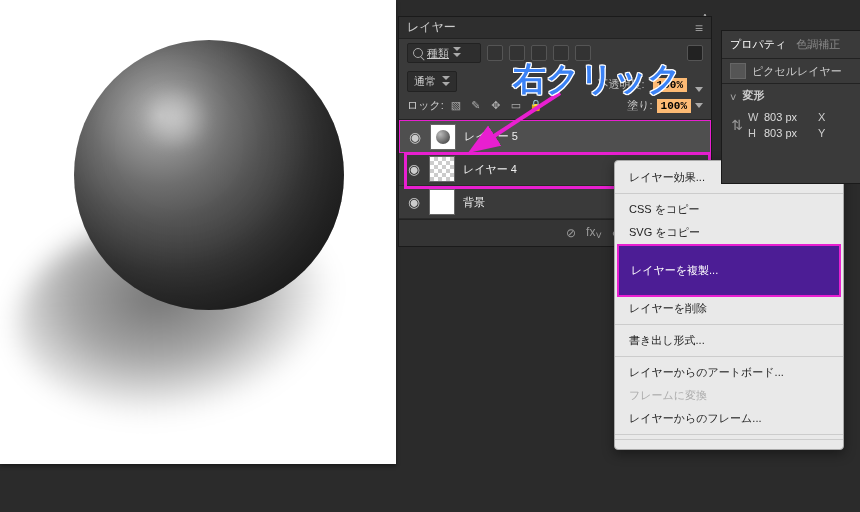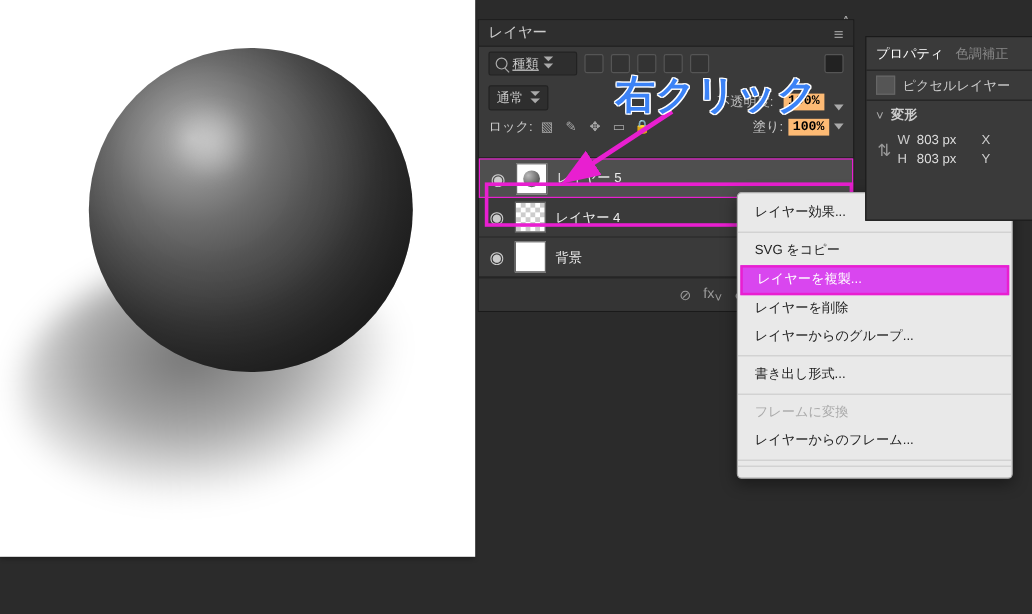--- a/index.html
+++ b/index.html
@@ -27,38 +27,38 @@
 .icon-sq{width:16px;height:16px;border:1px solid #555;background:#333;border-radius:2px;}
 .lp-blend{display:flex;align-items:flex-end;padding:4px 8px;gap:8px;}
 .sel{background:#2e2e2e;border:1px solid #222;padding:2px 6px;border-radius:2px;display:flex;align-items:center;gap:6px;}
 .chev{width:0;height:0;border-left:4px solid transparent;border-right:4px solid transparent;border-top:5px solid #aaa;display:inline-block;}
 .chev2{display:inline-block;line-height:6px;height:12px;}
 .chev2::before,.chev2::after{content:"";display:block;width:0;height:0;border-left:4px solid transparent;border-right:4px solid transparent;}
 .chev2::before{border-top:4px solid #aaa;margin-bottom:2px;}
 .chev2::after{border-top:4px solid #aaa;}
 .opacity-label{margin-left:auto;color:#bbb;}
 .pct-box{background:#fdba74;color:#000;padding:1px 4px;font-weight:600;font-family:Liberation Mono, monospace;}
-.lock-row{display:flex;align-items:center;padding:2px 8px 18px;gap:4px;}
+.lock-row{display:flex;align-items:center;padding:2px 8px 6px;gap:4px;}
 .lock-row .li{width:16px;height:14px;display:flex;align-items:center;justify-content:center;color:#aaa;font-size:11px;}
 .layers-list{border-top:1px solid #222;}
 .layer{display:flex;align-items:center;height:33px;border-bottom:1px solid #2a2a2a;gap:8px;padding:0 8px;}
 .eye{width:14px;text-align:center;color:#ccc;font-size:14px;}
 .thumb{width:26px;height:26px;border:1px solid #666;background:#fff;display:flex;align-items:center;justify-content:center;overflow:hidden;}
 .thumb .mini-ball{width:14px;height:14px;border-radius:50%;background:radial-gradient(circle at 30% 30%,#bbb,#333);}
 .thumb.trans{background:repeating-conic-gradient(#ccc 0 25%,#fff 0 50%);background-size:8px 8px;}
 .layer.selected{background:#4f4f4f;border:1px solid #e81fd0;}
 .layer .name{color:#eee;}
 .lp-foot{display:flex;align-items:center;justify-content:flex-end;gap:10px;padding:5px 8px;background:#343434;border-top:1px solid #222;color:#999;}
 .lp-foot .fi{font-size:12px;}
 
 .ctx{position:absolute;left:614px;top:160px;width:230px;background:#e9e9e9;border:1px solid #aaa;padding:5px 0;box-shadow:0 4px 12px rgba(0,0,0,.4);border-radius:4px;color:#222;}
 .ctx .it{padding:3px 14px;line-height:17px;}
 .ctx .it.disabled{color:#aaa;}
 .ctx .sep{height:1px;background:#ccc;margin:4px 0;}
-.ctx .it.highlight{background:#d946ef;color:#fff;border:2px solid #e81fd0;margin:0 2px;padding:2px 12px;}
+.ctx .it.highlight{background:#4c1d95;color:#fff;border:2px solid #e81fd0;margin:0 2px;padding:16px 12px;}
 
 .props{position:absolute;left:721px;top:30px;width:156px;background:#3a3a3a;color:#ccc;border:1px solid #1a1a1a;padding-bottom:40px;}
 .props .tabs{display:flex;gap:10px;padding:6px 8px;border-bottom:1px solid #222;}
 .props .section{padding:4px 8px;display:flex;align-items:flex-end;gap:6px;}
 .props .pthumb{width:16px;height:16px;border:1px solid #666;background:#555;}
 .props .collapse{color:#aaa;}
 .props .wh{display:grid;grid-template-columns:14px 12px 50px 14px;gap:4px;align-items:center;padding:4px 2px 4px 8px;}
 .props .link{grid-row:span 2;display:flex;align-items:center;justify-content:center;color:#999;font-size:14px;}
 .props .wh .v{color:#ddd;}
 
@@ -153,27 +153,28 @@
       <span class="fi">⊞</span>
       <span class="fi">🗑</span>
     </div>
   </div>
 
   <div class="sel-outline"></div>
 
   <div class="ctx">
     <div class="it">レイヤー効果...</div>
     <div class="sep"></div>
+    <div class="it">CSS をコピー</div>
     <div class="it">SVG をコピー</div>
     <div class="it highlight">レイヤーを複製...</div>
     <div class="it">レイヤーを削除</div>
-    <div class="it">レイヤーからのグループ...</div>
     <div class="sep"></div>
     <div class="it">書き出し形式...</div>
     <div class="sep"></div>
+    <div class="it">レイヤーからのアートボード...</div>
     <div class="it disabled">フレームに変換</div>
     <div class="it">レイヤーからのフレーム...</div>
     <div class="sep"></div>
     <div class="sep"></div>
 
   </div>
 
   <div class="props">
     <div class="tabs">
       <span style="color:#fff">プロパティ</span>

